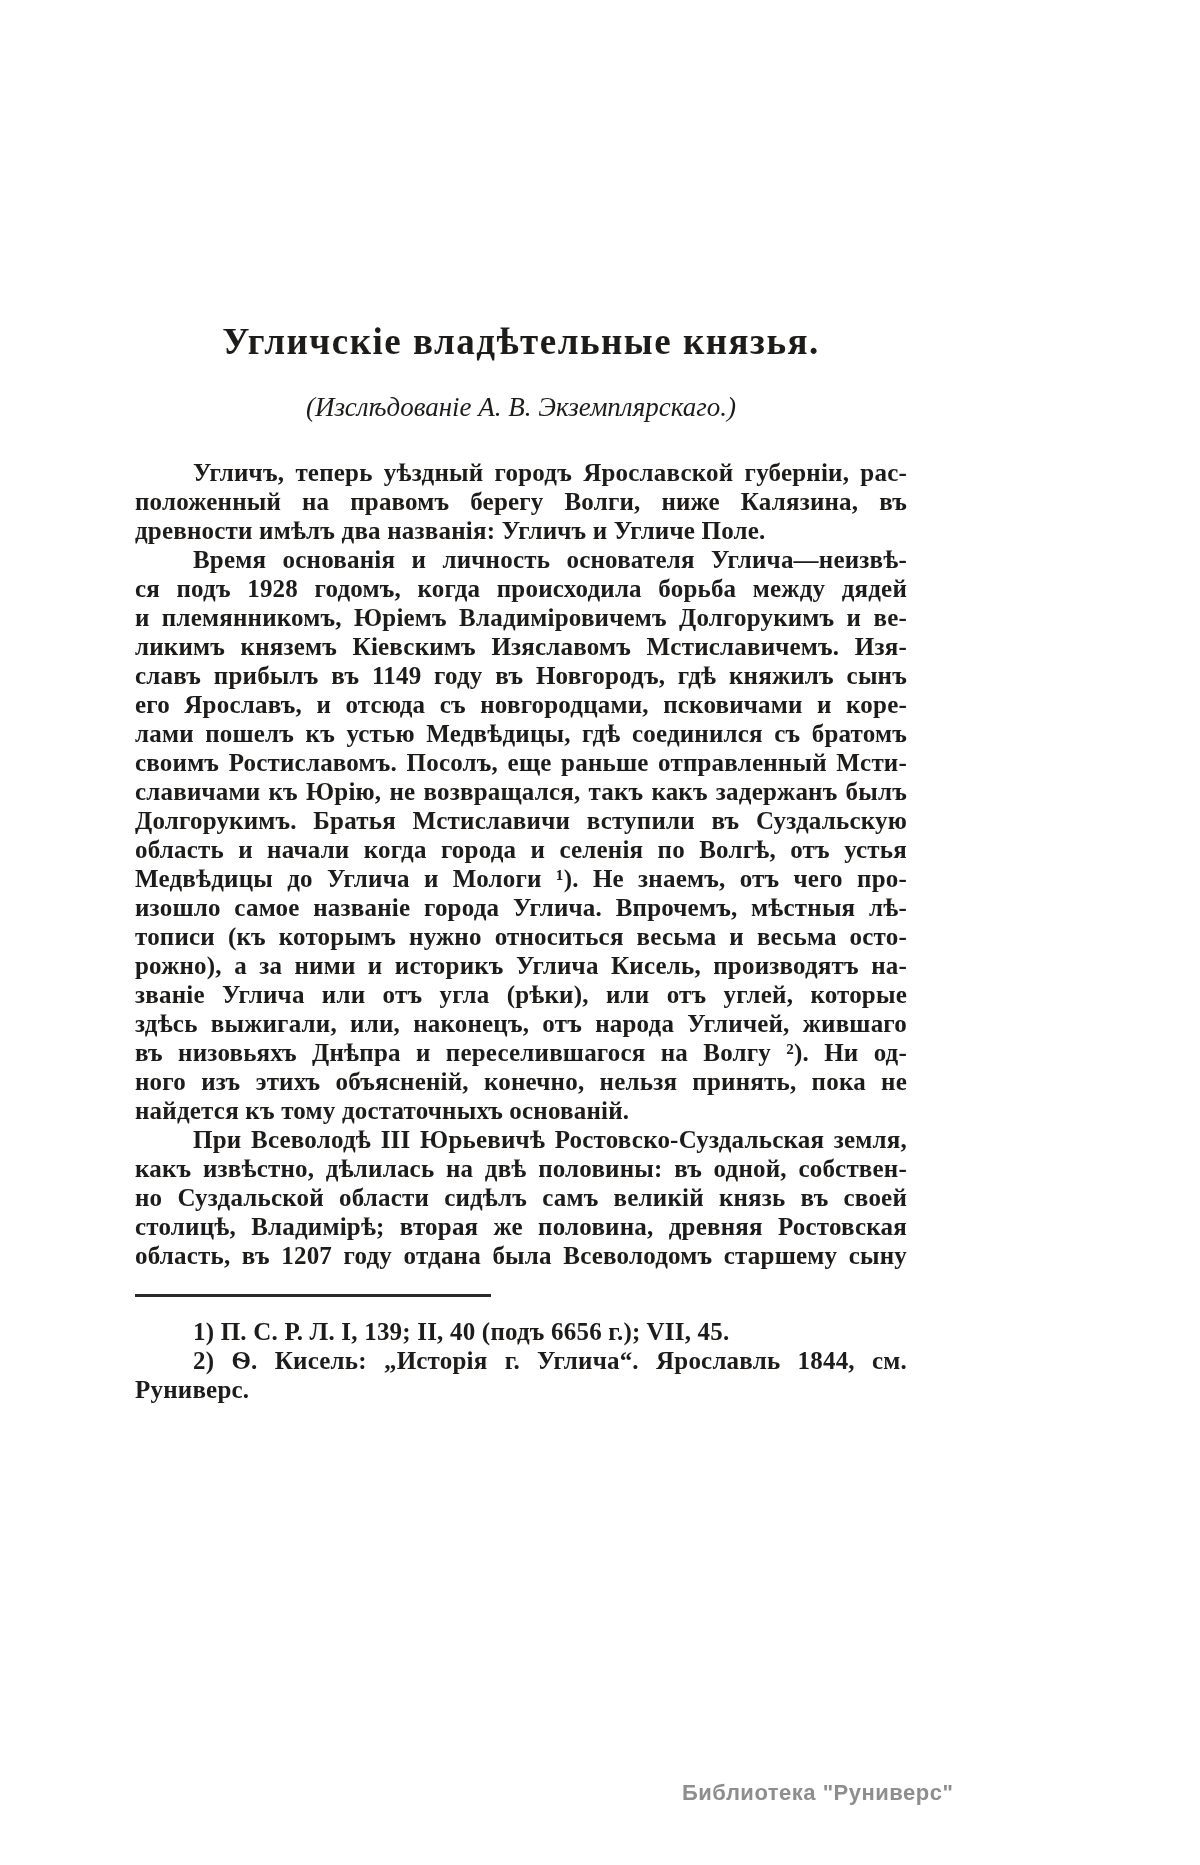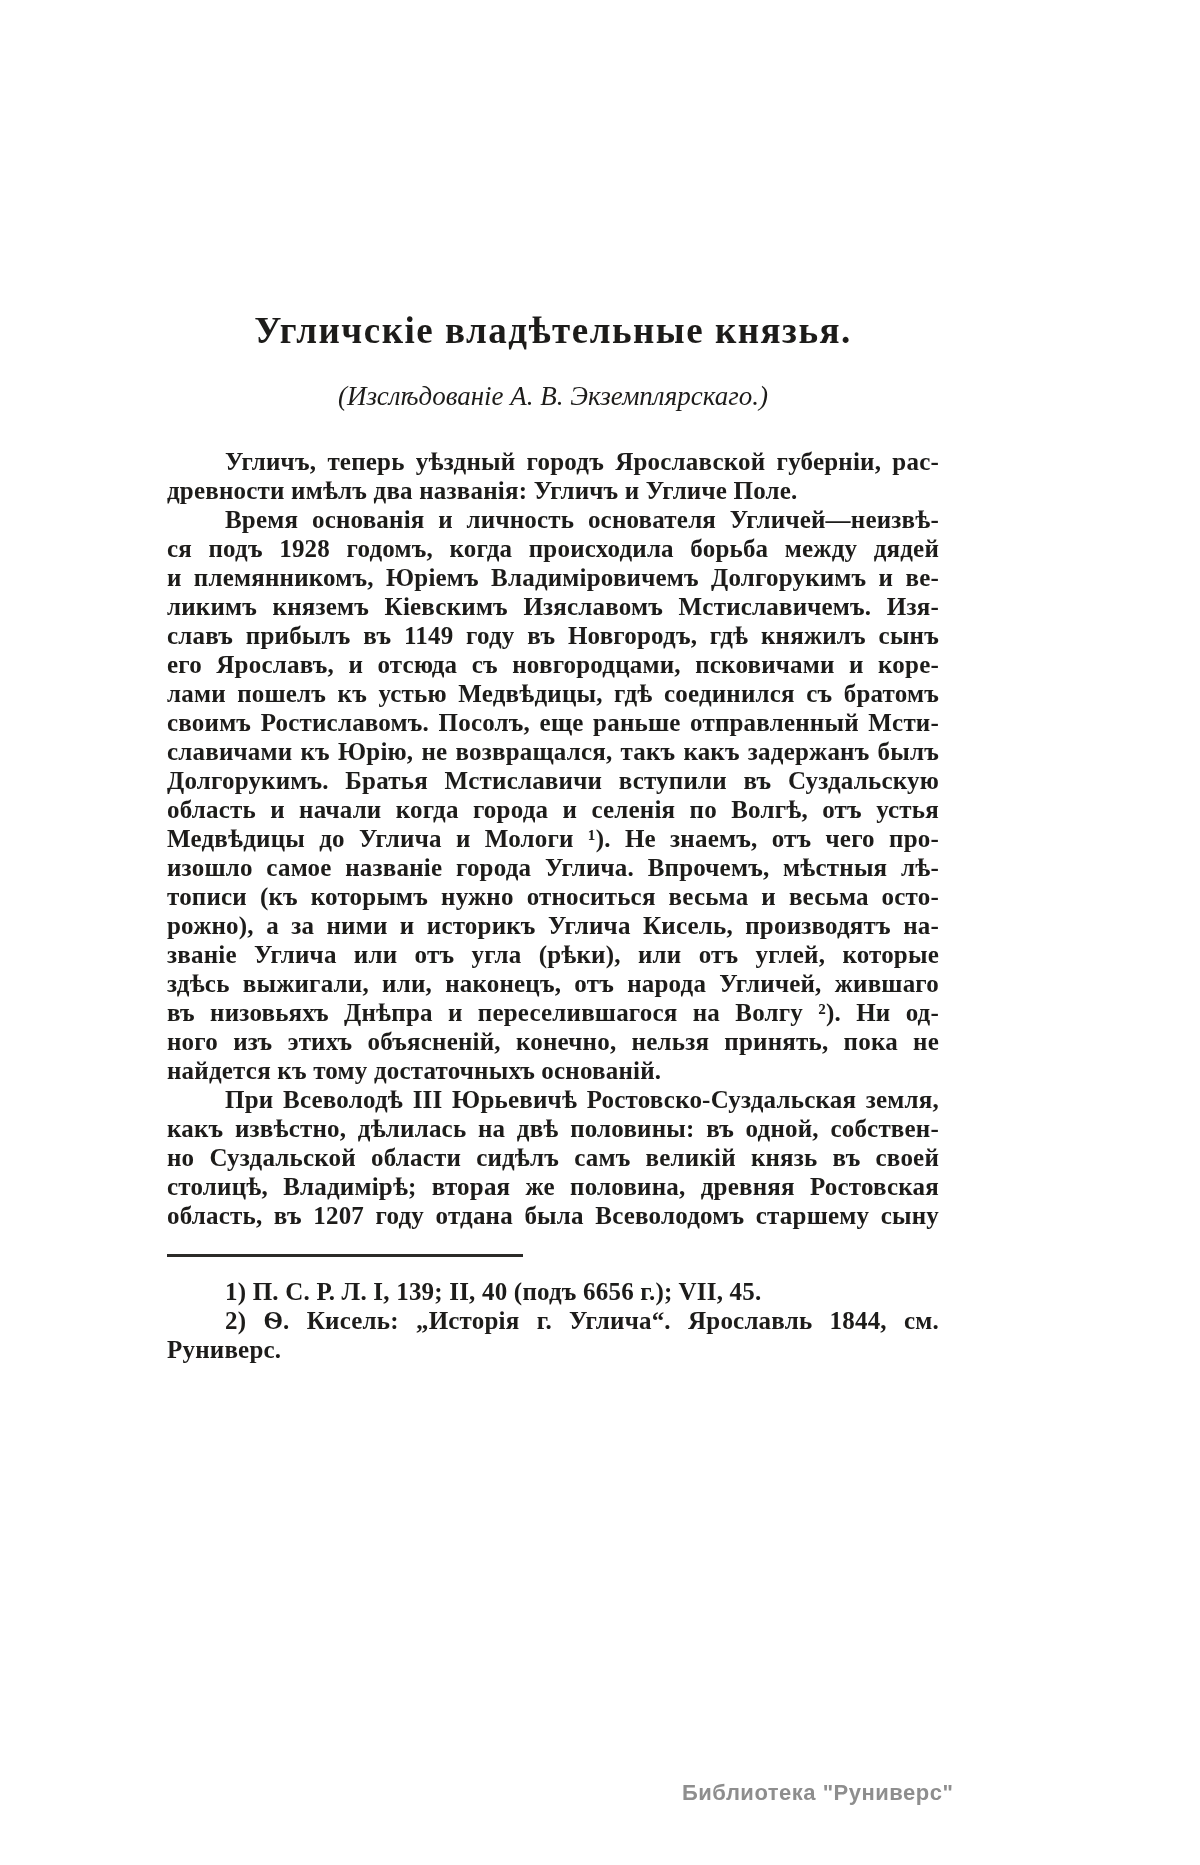--- a/index.html
+++ b/index.html
@@ -12,23 +12,22 @@
     width: 1200px;
     height: 1865px;
     background: #ffffff;
     overflow: hidden;
     font-family: "Liberation Serif", "DejaVu Serif", serif;
     color: #1d1c1a;
   }
   .content {
     position: absolute;
     left: 135px;
-    top: 309px;
+    top: 320px;
     width: 772px;
-    margin-left: 32px;
   }
   .title {
     font-size: 37px;
     font-weight: bold;
     text-align: center;
     letter-spacing: 1.5px;
     margin: 0 0 27px 0;
     line-height: 1.2;
   }
   .subtitle {
@@ -82,24 +81,25 @@
 <body>
 
 <div class="page">
   <div class="content">
     <h1 class="title">Угличскіе владѣтельные князья.</h1>
     <div class="subtitle">(Изслѣдованіе А. В. Экземплярскаго.)</div>
 
     <div class="body-text">
         <div class="paragraph">
           <div class="line indent">Угличъ, теперь уѣздный городъ Ярославской губерніи, рас-</div>
+          <div class="line">положенный на правомъ берегу Волги, ниже Калязина, въ</div>
           <div class="line last">древности имѣлъ два названія: Угличъ и Угличе Поле.</div>
         </div>
         <div class="paragraph">
-          <div class="line indent">Время основанія и личность основателя Угличей—неизвѣ-</div>
+          <div class="line indent">Время основанія и личность основателя Углича—неизвѣ-</div>
           <div class="line">ся подъ 1928 годомъ, когда происходила борьба между дядей</div>
           <div class="line">и племянникомъ, Юріемъ Владиміровичемъ Долгорукимъ и ве-</div>
           <div class="line">ликимъ княземъ Кіевскимъ Изяславомъ Мстиславичемъ. Изя-</div>
           <div class="line">славъ прибылъ въ 1149 году въ Новгородъ, гдѣ княжилъ сынъ</div>
           <div class="line">его Ярославъ, и отсюда съ новгородцами, псковичами и коре-</div>
           <div class="line">лами пошелъ къ устью Медвѣдицы, гдѣ соединился съ братомъ</div>
           <div class="line">своимъ Ростиславомъ. Посолъ, еще раньше отправленный Мсти-</div>
           <div class="line">славичами къ Юрію, не возвращался, такъ какъ задержанъ былъ</div>
           <div class="line">Долгорукимъ. Братья Мстиславичи вступили въ Суздальскую</div>
           <div class="line">область и начали когда города и селенія по Волгѣ, отъ устья</div>

